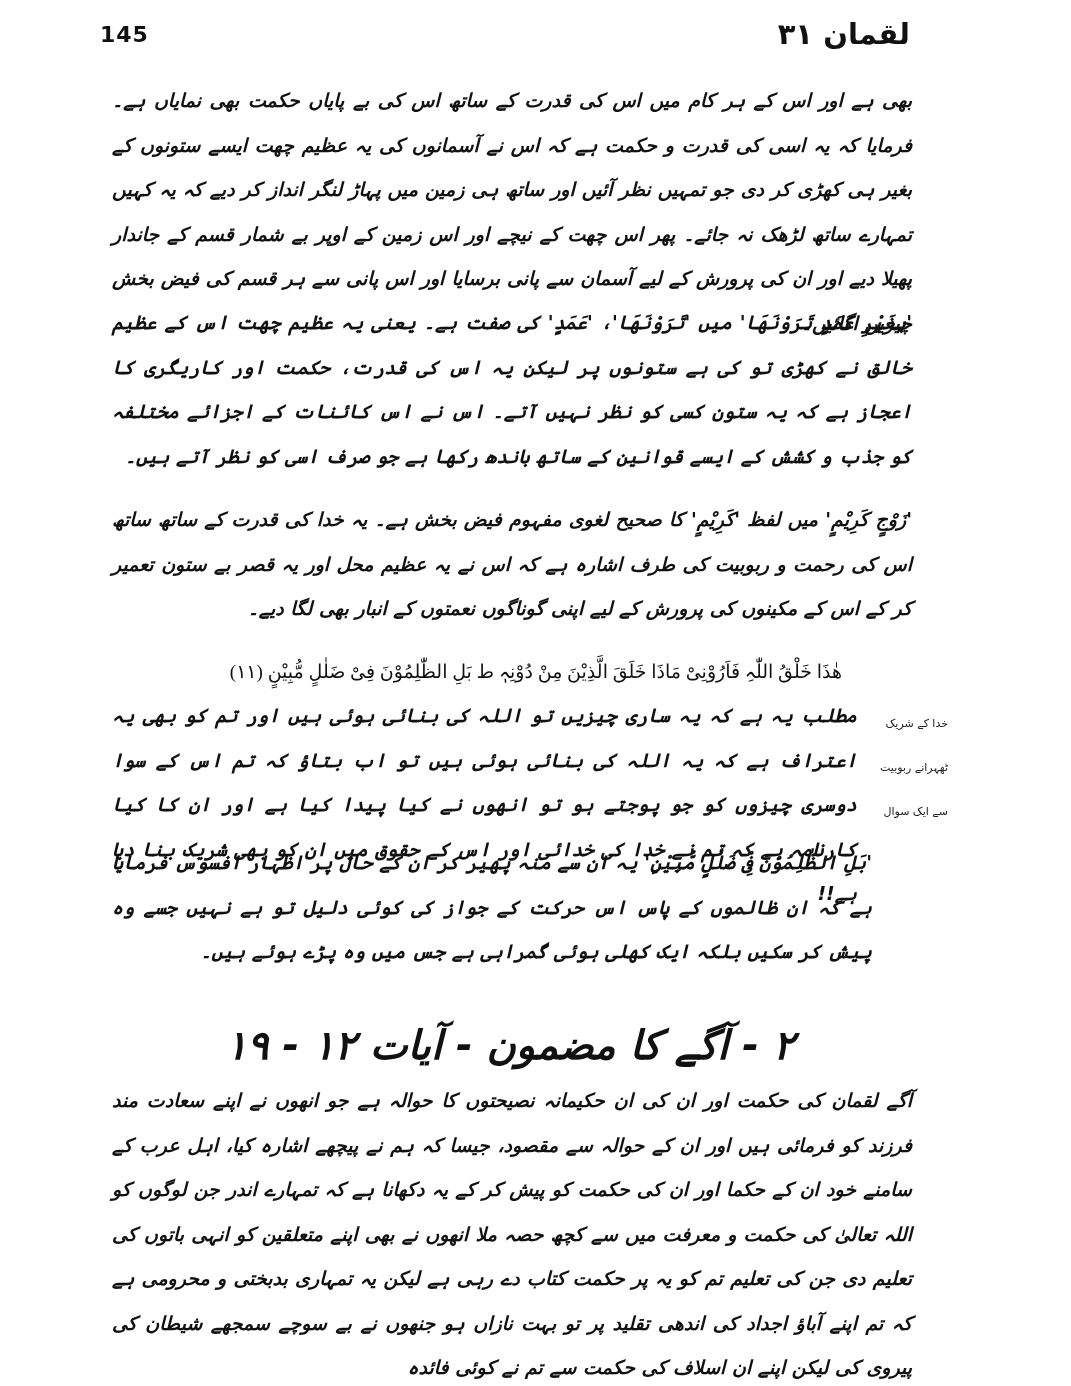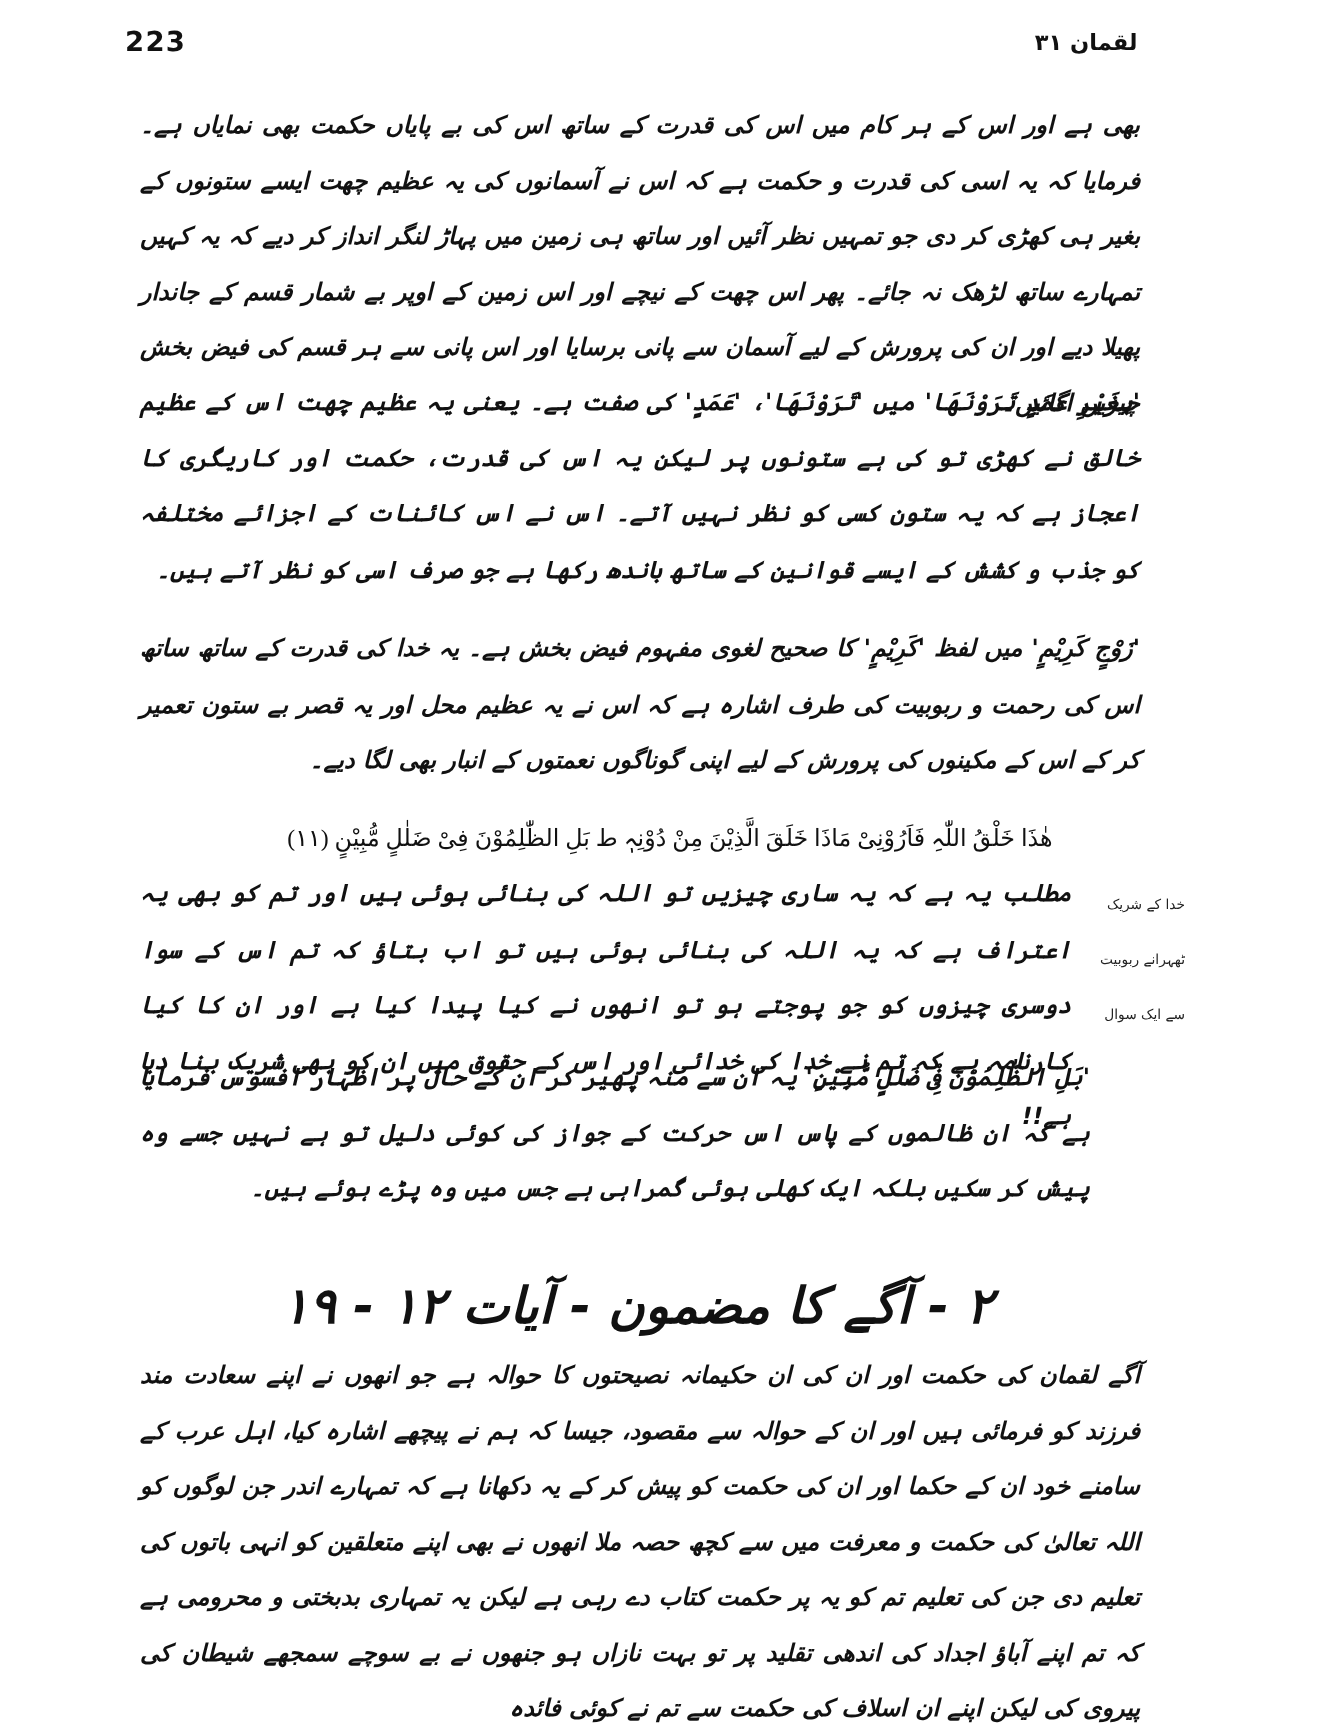--- a/index.html
+++ b/index.html
@@ -28,21 +28,21 @@
     }
     .page-number {
       font-family: "DejaVu Sans", sans-serif;
       font-weight: bold;
       font-size: 22px;
       letter-spacing: 1px;
     }
     .running-title {
       font-family: "DejaVu Sans", sans-serif;
       font-weight: bold;
-      font-size: 18px;
+      font-size: 29px;
       direction: rtl;
     }
     .body-text {
       position: absolute;
       direction: rtl;
       text-align: justify;
       text-align-last: right;
       font-family: "DejaVu Sans", sans-serif;
       font-style: italic;
       font-weight: bold;
@@ -90,21 +90,21 @@
       font-style: italic;
       font-size: 40px;
       line-height: 80px;
     }
     .p6 { top: 1078px; left: 112px; width: 800px; }
   </style>
 </head>
 <body>
 
 <div class="page-header">
-  <span class="page-number">223</span>
+  <span class="page-number">145</span>
   <span class="running-title">لقمان ۳۱</span>
 </div>
 
 <p class="body-text p1">بھی ہے اور اس کے ہر کام میں اس کی قدرت کے ساتھ اس کی بے پایاں حکمت بھی نمایاں ہے۔ فرمایا کہ یہ اسی کی قدرت و حکمت ہے کہ اس نے آسمانوں کی یہ عظیم چھت ایسے ستونوں کے بغیر ہی کھڑی کر دی جو تمہیں نظر آئیں اور ساتھ ہی زمین میں پہاڑ لنگر انداز کر دیے کہ یہ کہیں تمہارے ساتھ لڑھک نہ جائے۔ پھر اس چھت کے نیچے اور اس زمین کے اوپر بے شمار قسم کے جاندار پھیلا دیے اور ان کی پرورش کے لیے آسمان سے پانی برسایا اور اس پانی سے ہر قسم کی فیض بخش چیزیں اگائیں۔</p>
 <p class="body-text p2">'بِغَیْرِ عَمَدٍ تَرَوْنَھَا' میں 'تَرَوْنَھَا'، 'عَمَدٍ' کی صفت ہے۔ یعنی یہ عظیم چھت اس کے عظیم خالق نے کھڑی تو کی ہے ستونوں پر لیکن یہ اس کی قدرت، حکمت اور کاریگری کا اعجاز ہے کہ یہ ستون کسی کو نظر نہیں آتے۔ اس نے اس کائنات کے اجزائے مختلفہ کو جذب و کشش کے ایسے قوانین کے ساتھ باندھ رکھا ہے جو صرف اسی کو نظر آتے ہیں۔</p>
 <p class="body-text p3">'زَوْجٍ کَرِیْمٍ' میں لفظ 'کَرِیْمٍ' کا صحیح لغوی مفہوم فیض بخش ہے۔ یہ خدا کی قدرت کے ساتھ ساتھ اس کی رحمت و ربوبیت کی طرف اشارہ ہے کہ اس نے یہ عظیم محل اور یہ قصر بے ستون تعمیر کر کے اس کے مکینوں کی پرورش کے لیے اپنی گوناگوں نعمتوں کے انبار بھی لگا دیے۔</p>
 
 <div class="verse">ھٰذَا خَلْقُ اللّٰہِ فَاَرُوْنِیْ مَاذَا خَلَقَ الَّذِیْنَ مِنْ دُوْنِہٖ ط بَلِ الظّٰلِمُوْنَ فِیْ ضَلٰلٍ مُّبِیْنٍ (۱۱)</div>
 
 <div class="side-note">

